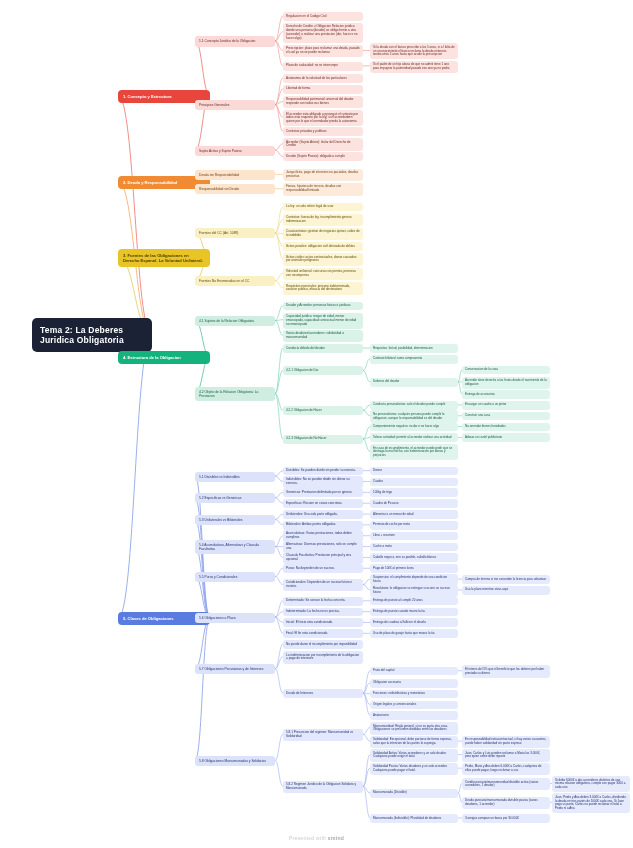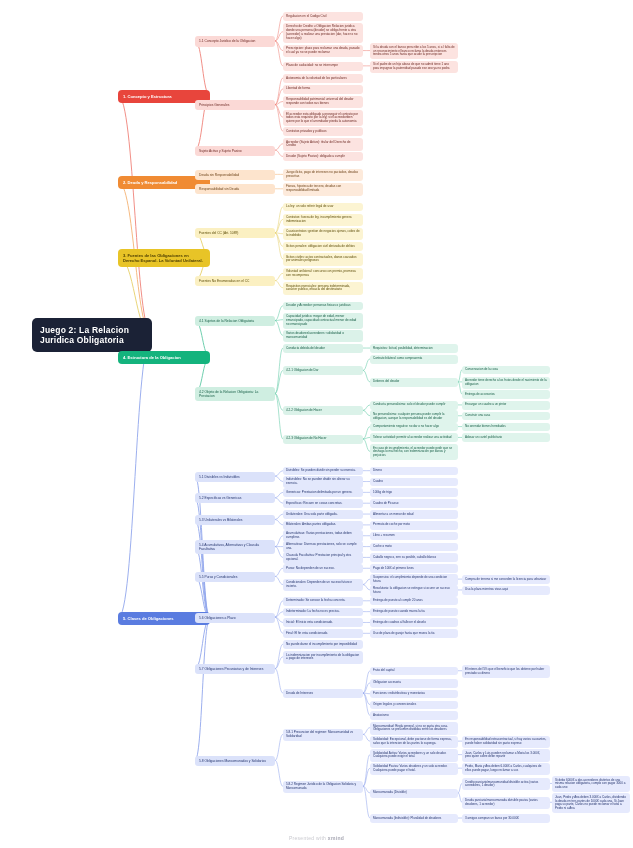--- a/index.html
+++ b/index.html
@@ -190,21 +190,21 @@
       <path d="M458,768.1421988150098 C460,768.1421988150098 460,768.1421988150098 462,768.1421988150098" fill="none" stroke="#91a6ec" stroke-width="0.55"></path>
       <path d="M363,786.3169848584595 C366.5,786.3169848584595 366.5,792.8492429229756 370,792.8492429229756" fill="none" stroke="#91a6ec" stroke-width="0.55"></path>
       <path d="M458,792.8492429229756 C460,792.8492429229756 460,783.4285714285714 462,783.4285714285714" fill="none" stroke="#91a6ec" stroke-width="0.55"></path>
       <path d="M550,783.4285714285714 C551,783.4285714285714 551,783.4285714285714 552,783.4285714285714" fill="none" stroke="#91a6ec" stroke-width="0.55"></path>
       <path d="M458,792.8492429229756 C460,792.8492429229756 460,802.2699144173798 462,802.2699144173798" fill="none" stroke="#91a6ec" stroke-width="0.55"></path>
       <path d="M550,802.2699144173798 C551,802.2699144173798 551,802.2699144173798 552,802.2699144173798" fill="none" stroke="#91a6ec" stroke-width="0.55"></path>
       <path d="M363,786.3169848584595 C366.5,786.3169848584595 366.5,818.0006583278473 370,818.0006583278473" fill="none" stroke="#91a6ec" stroke-width="0.55"></path>
       <path d="M458,818.0006583278473 C460,818.0006583278473 460,818.0006583278473 462,818.0006583278473" fill="none" stroke="#91a6ec" stroke-width="0.55"></path>
     </svg>
   <div id="nodes">
-      <div class="node root" style="left: 32px; width: 120px; top: 317.5px;">Juego 2: La Relacion Juridica Obligatoria</div>
+      <div class="node root" style="left: 32px; width: 120px; top: 317.5px;">Tema 2: La Deberes Juridica Obligatoria</div>
       <div class="node l1 red" style="left: 118px; top: 89.7428px; width: 92px;">1. Concepto y Estructura</div>
       <div class="node l2 red" style="left: 195px; top: 36.4849px; width: 80px;">1.1 Concepto Juridico de la Obligacion</div>
       <div class="node l3 red" style="left: 283px; top: 12px; width: 80px;">Regulacion en el Codigo Civil</div>
       <div class="node l3 red" style="left: 283px; top: 22.8427px; width: 80px;">Derecho de Credito u Obligacion Relacion juridica donde una persona (deudor) se obliga frente a otra (acreedor) a realizar una prestacion (dar, hacer o no hacer algo)</div>
       <div class="node l3 red" style="left: 283px; top: 44.7946px; width: 80px;">Prescripcion: plazo para reclamar una deuda, pasado el cual ya no se puede reclamar</div>
       <div class="node l4 red" style="left: 370px; top: 43.4615px; width: 88px;">Si la deuda con el banco prescribe a los 5 anos, si a l falta de un reconocimiento el banco reclama la deuda entonces tendra otros 5 anos hasta que acude la prescripcion</div>
       <div class="node l3 red" style="left: 283px; top: 61.8585px; width: 80px;">Plazo de caducidad: no se interrumpe</div>
       <div class="node l4 red" style="left: 370px; top: 60.5253px; width: 88px;">Si el padre de un hijo abuso de que no admiti tiene 1 ano para impugnar la paternidad pasado ese ano ya no podra</div>
       <div class="node l2 red" style="left: 195px; top: 100.163px; width: 80px;">Principios Generales</div>
       <div class="node l3 red" style="left: 283px; top: 74.0342px; width: 80px;">Autonomia de la voluntad de los particulares</div>

